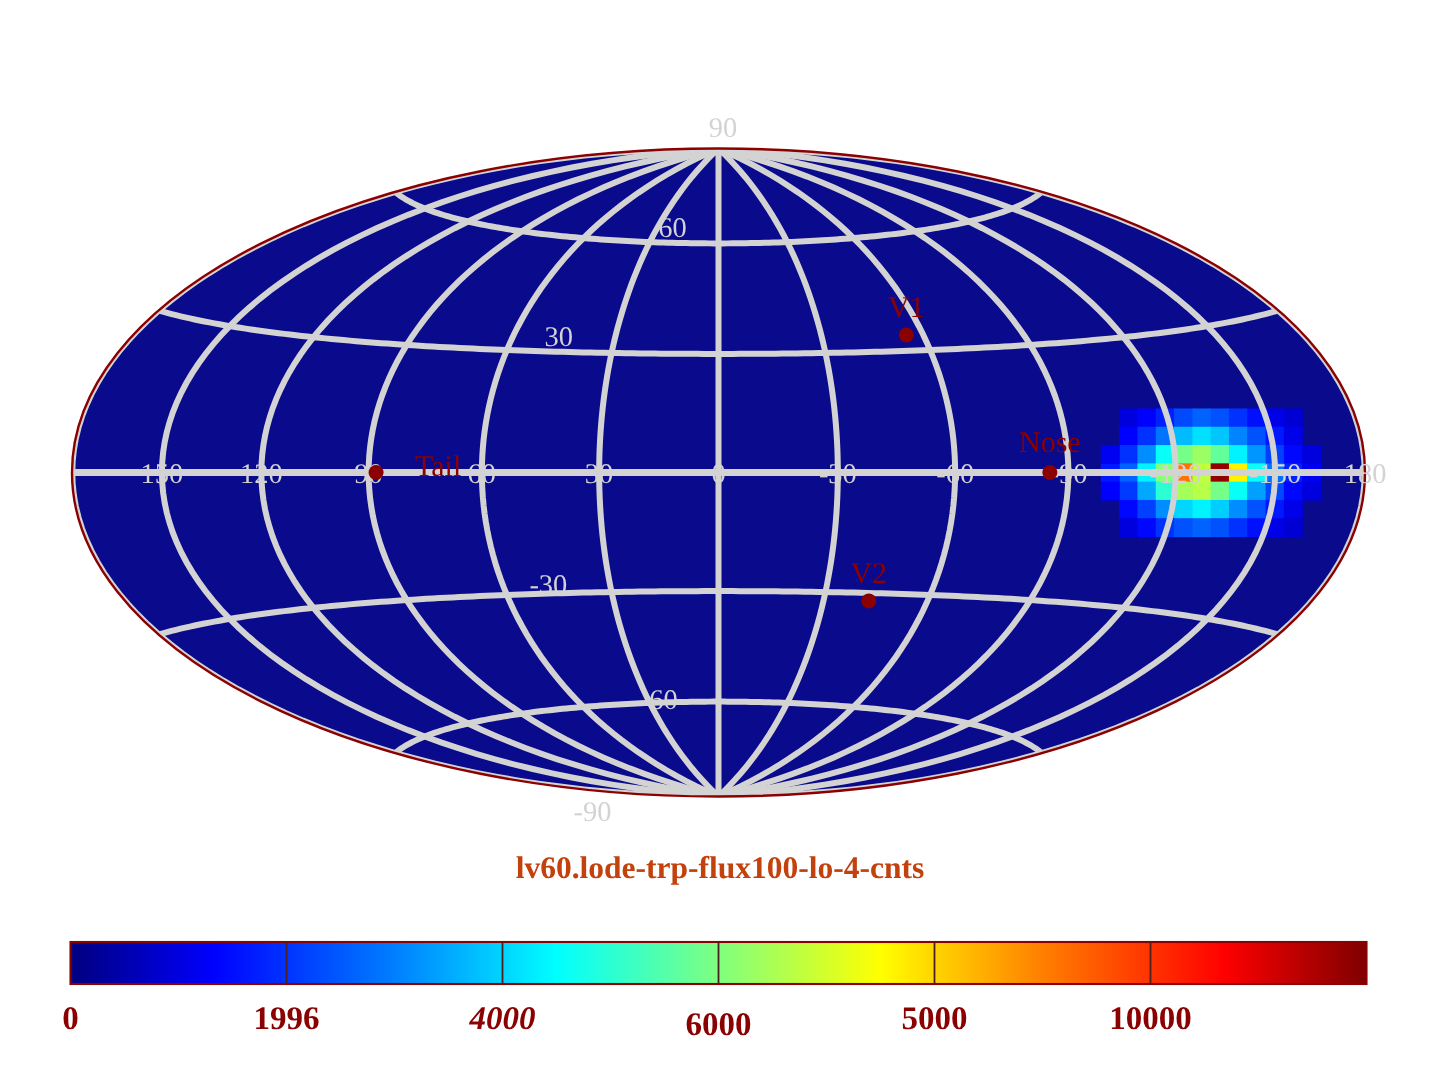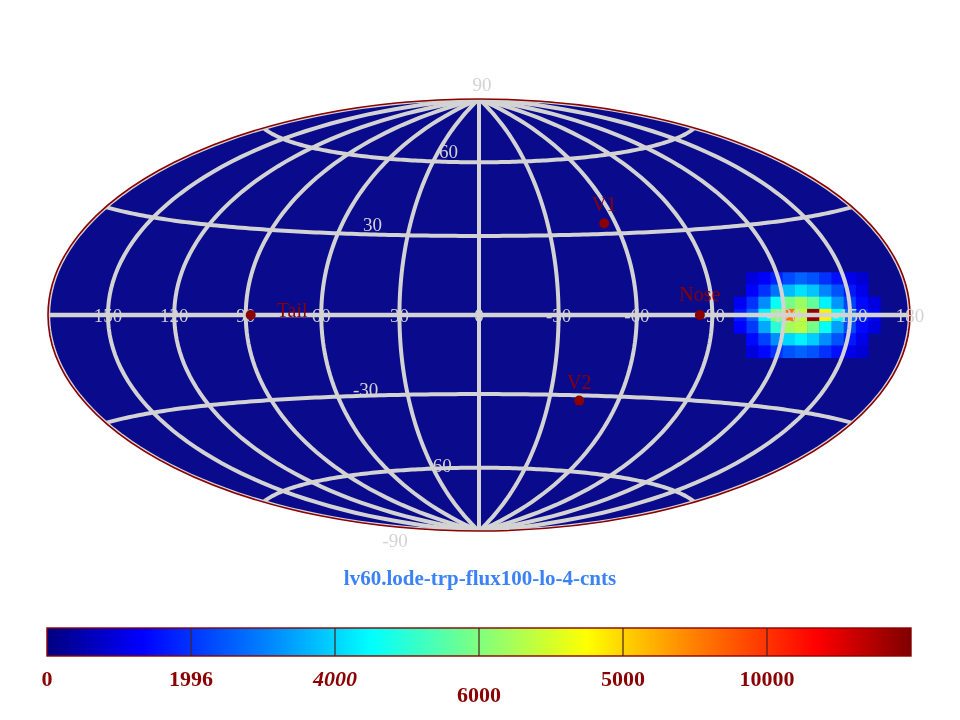--- a/index.html
+++ b/index.html
@@ -25,21 +25,21 @@
     left: 0; top: 0;
     width: 960px;
     height: 560px;
   }
   .map-title {
     position: absolute;
     left: 0;
     top: 566px;
     width: 960px;
     text-align: center;
-    color: #3b82f6;
+    color: #c2410c;
     font-weight: bold;
     font-size: 21px;
     font-family: "Liberation Serif", "DejaVu Serif", serif;
     letter-spacing: 0px;
     white-space: nowrap;
   }
   #colorbar-wrap {
     position: absolute;
     left: 0;
     top: 618px;
@@ -251,19 +251,19 @@
           <line x1="335.0" x2="335.0" y1="10" y2="38" stroke="#4a2020" stroke-width="1.2"></line>
           <line x1="479.0" x2="479.0" y1="10" y2="38" stroke="#4a2020" stroke-width="1.2"></line>
           <line x1="623.0" x2="623.0" y1="10" y2="38" stroke="#4a2020" stroke-width="1.2"></line>
           <line x1="767.0" x2="767.0" y1="10" y2="38" stroke="#4a2020" stroke-width="1.2"></line>
         </g>
     </svg>
     <div id="cb-labels">
         <div class="cb-label" style="left: 47px; top: 48px;">0</div>
         <div class="cb-label" style="left: 191px; top: 48px;">1996</div>
         <div class="cb-label" style="left: 335px; top: 48px; font-style: italic;">4000</div>
-        <div class="cb-label" style="left: 479px; top: 64px;">6000</div>
+        <div class="cb-label" style="left: 479px; top: 52px;">6000</div>
         <div class="cb-label" style="left: 623px; top: 48px;">5000</div>
         <div class="cb-label" style="left: 767px; top: 48px;">10000</div>
       </div>
   </div>
 
 </div>
 
 </body></html>

